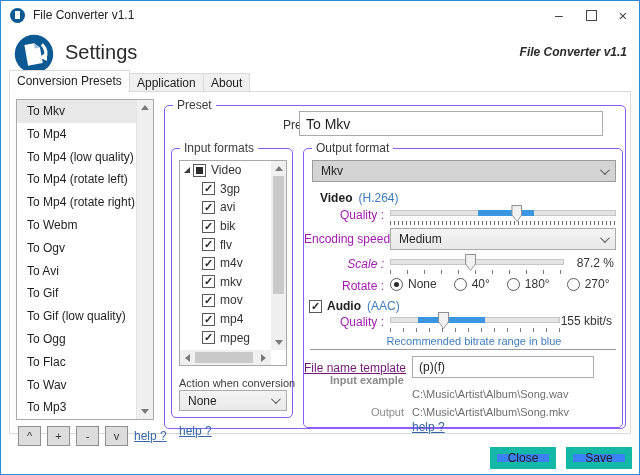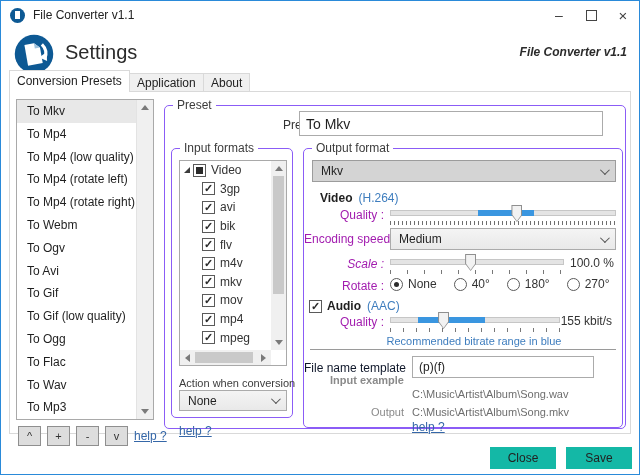--- a/index.html
+++ b/index.html
@@ -87,26 +87,26 @@
   .ticks-sparse{background-image:repeating-linear-gradient(to right,#787878 0 1px,transparent 1px 13px);}
   .sl-value{position:absolute;width:60px;text-align:right;color:#333;white-space:nowrap;}
   
   .radio-row{position:absolute;display:flex;gap:17px;align-items:center;}
   .radio-opt{display:flex;align-items:center;gap:5px;color:#333;}
   .rb{width:13px;height:13px;border:1px solid #5a5a5a;border-radius:50%;box-sizing:border-box;background:#fff;
       display:flex;align-items:center;justify-content:center;flex:0 0 auto;}
   .rb .dot{width:5px;height:5px;border-radius:50%;background:#2b2b2b;}
   
   .sep{position:absolute;left:6px;right:6px;height:1px;background:#9a9a9a;}
-  .fn-label{position:absolute;text-align:center;color:#0f172a;white-space:nowrap;}
+  .fn-label{position:absolute;text-align:center;color:#701a75;white-space:nowrap;text-decoration:underline;}
   .gray-label{position:absolute;text-align:right;color:#8a8a8a;font-size:11px;white-space:nowrap;}
   .gray-value{position:absolute;color:#6e6e6e;font-size:11px;white-space:nowrap;}
   .note{position:absolute;color:#3e7dbe;font-size:11px;text-align:center;white-space:nowrap;}
   
-  .footer-btn{position:absolute;height:22px;width:66px;background:#14b8a6;border:1px solid #14b8a6;
+  .footer-btn{position:absolute;height:22px;width:66px;background:#3b82f6;border:7px solid #14b8a6;
               box-sizing:border-box;display:flex;align-items:center;justify-content:center;color:#222;font-size:12px;}
 </style>
 </head>
 <body>
 
 <div class="window">
 
   <div class="titlebar">
     <div class="titlebar-icon"></div>
     <div class="titlebar-text">File Converter v1.1</div>
@@ -315,21 +315,21 @@
           <span class="chev"></span>
         </div>
 
         <div class="row-label" style="top:108px;font-style:italic;">Scale :</div>
         <div class="slider" style="left:86px;top:110px;width:174px;">
             <div class="sl-thumb" style="left: 46%;">
               <div class="sl-thumb-in"></div>
             </div>
           </div>
         <div class="ticks ticks-mid" style="left:86px;top:121px;width:174px;"></div>
-        <div class="sl-value" style="left:250px;top:107px;">100.0 %</div>
+        <div class="sl-value" style="left:250px;top:107px;">87.2 %</div>
 
         <div class="row-label" style="top:130px;">Rotate :</div>
         <div class="radio-row" style="left:86px;top:128px;" id="rotate-opts">
             <div class="radio-opt">
               <span class="rb">
                 <span class="dot"></span>
               </span>
               <span>None</span>
             </div>
             <div class="radio-opt">

